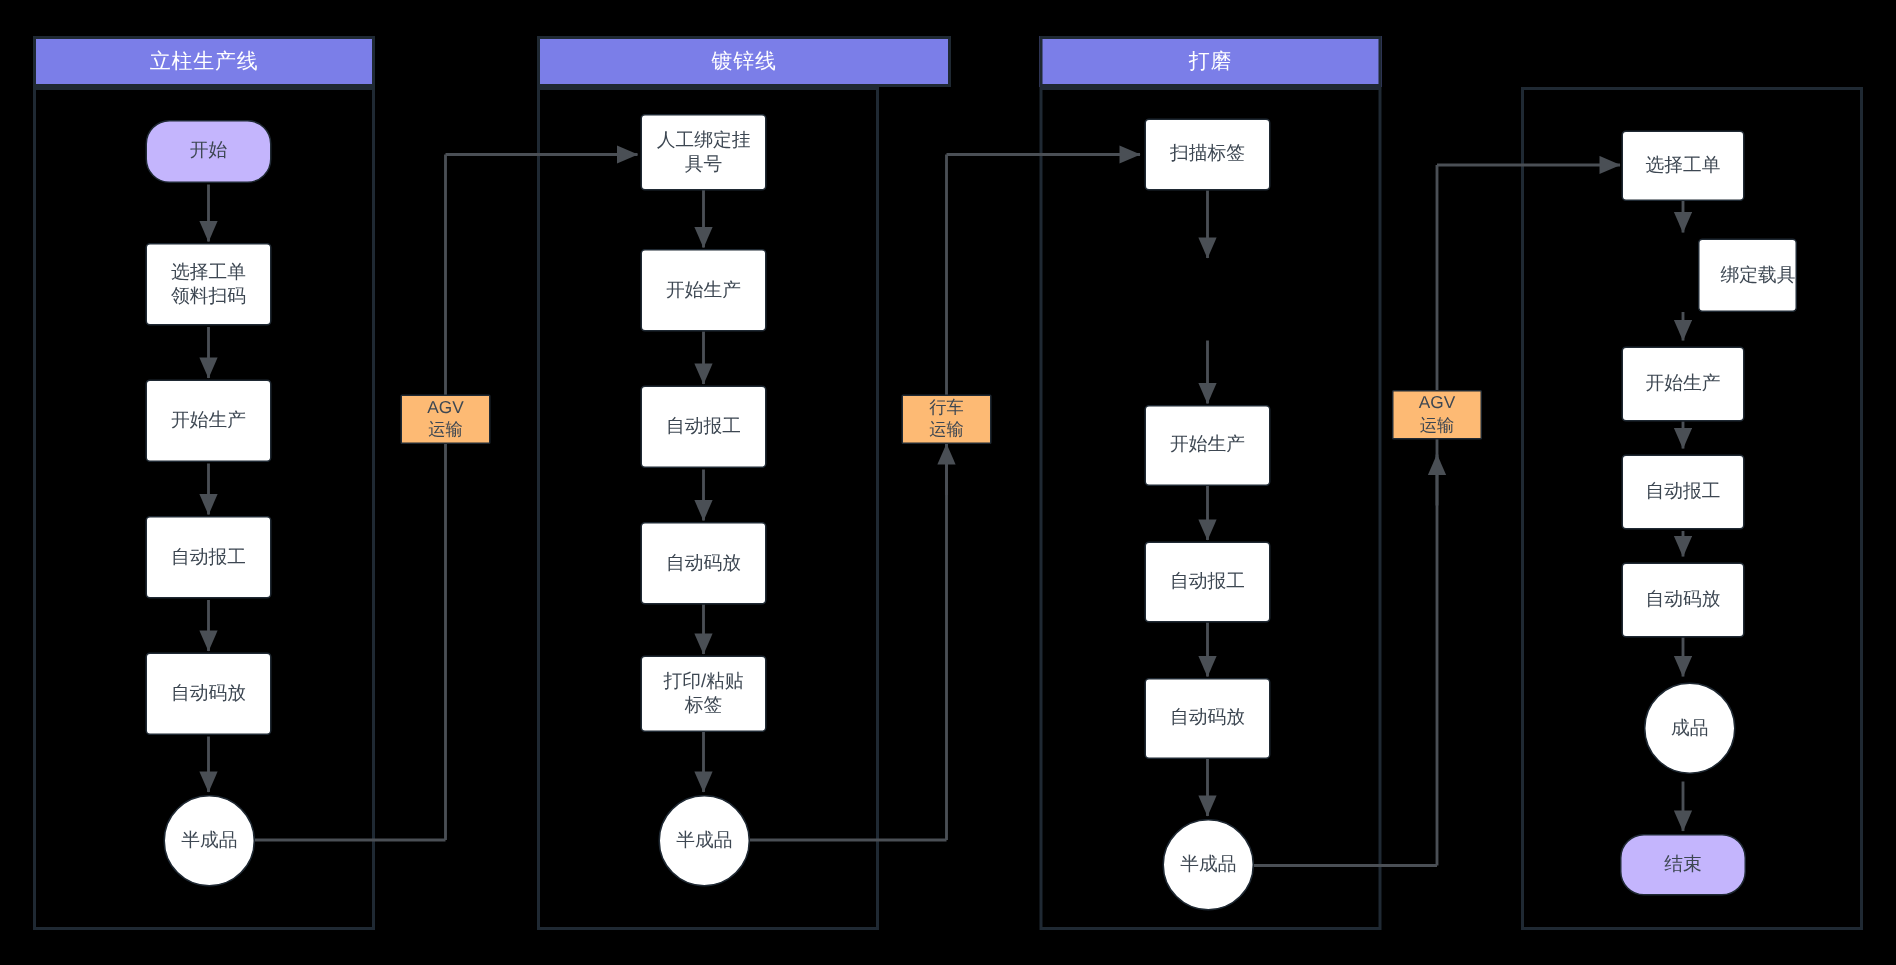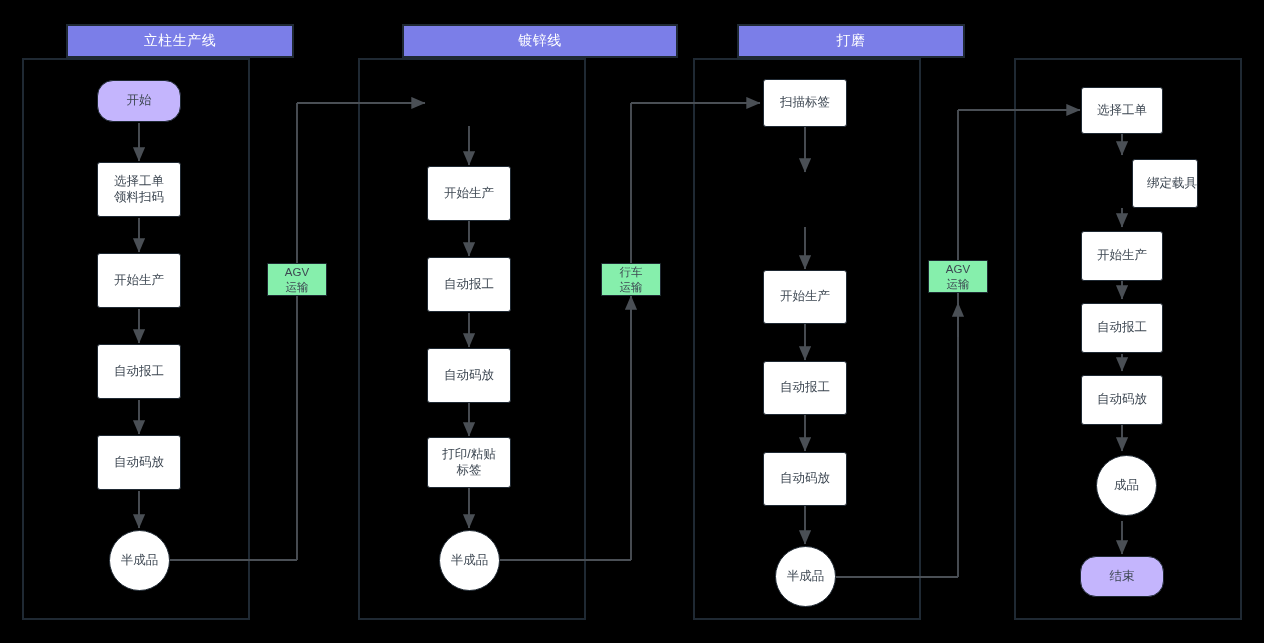--- a/index.html
+++ b/index.html
@@ -28,21 +28,20 @@
     position: absolute;
     box-sizing: border-box;
     background: #7b7ee8;
     border: 2px solid #1f2933;
     color: #ffffff;
     font-size: 14px;
     display: flex;
     align-items: center;
     justify-content: center;
     letter-spacing: .5px;
-    margin-left: 44px;
   }
   
   .node {
     position: absolute;
     box-sizing: border-box;
     display: flex;
     align-items: center;
     justify-content: center;
     text-align: center;
     font-size: 12.5px;
@@ -60,21 +59,21 @@
     border: 1.6px solid #1f2933;
     border-radius: 16px;
     color: #3d4752;
   }
   .node.circle {
     background: #ffffff;
     border: 1.6px solid #1f2933;
     border-radius: 50%;
   }
   .node.transport {
-    background: #86efac;
+    background: #fdba74;
     border: 1.6px solid #1f2933;
     border-radius: 1px;
     font-size: 11.5px;
     color: #3d4752;
     z-index: 7;
   }
   
   .edge-layer {
     position: absolute;
     left: 0; top: 0;
@@ -168,20 +167,24 @@
   </div>
   <div class="node circle" style="left:109px; top:530px; width:61px; height:61px;">
     <span>半成品</span>
   </div>
 
   <div class="lane" style="left:358px; top:58px; width:228px; height:562px;"></div>
   <div class="lane-header" style="left:358px; top:24px; width:276px; height:34px;">
     <span>镀锌线</span>
   </div>
 
+  <div class="node process" style="left:427px; top:76px; width:84px; height:51px; white-space:pre-line;">
+    <span>人工绑定挂
+具号</span>
+  </div>
   <div class="node process" style="left:427px; top:166px; width:84px; height:55px;">
     <span>开始生产</span>
   </div>
   <div class="node process" style="left:427px; top:257px; width:84px; height:55px;">
     <span>自动报工</span>
   </div>
   <div class="node process" style="left:427px; top:348px; width:84px; height:55px;">
     <span>自动码放</span>
   </div>
   <div class="node process" style="left:427px; top:437px; width:84px; height:51px; white-space:pre-line;">

